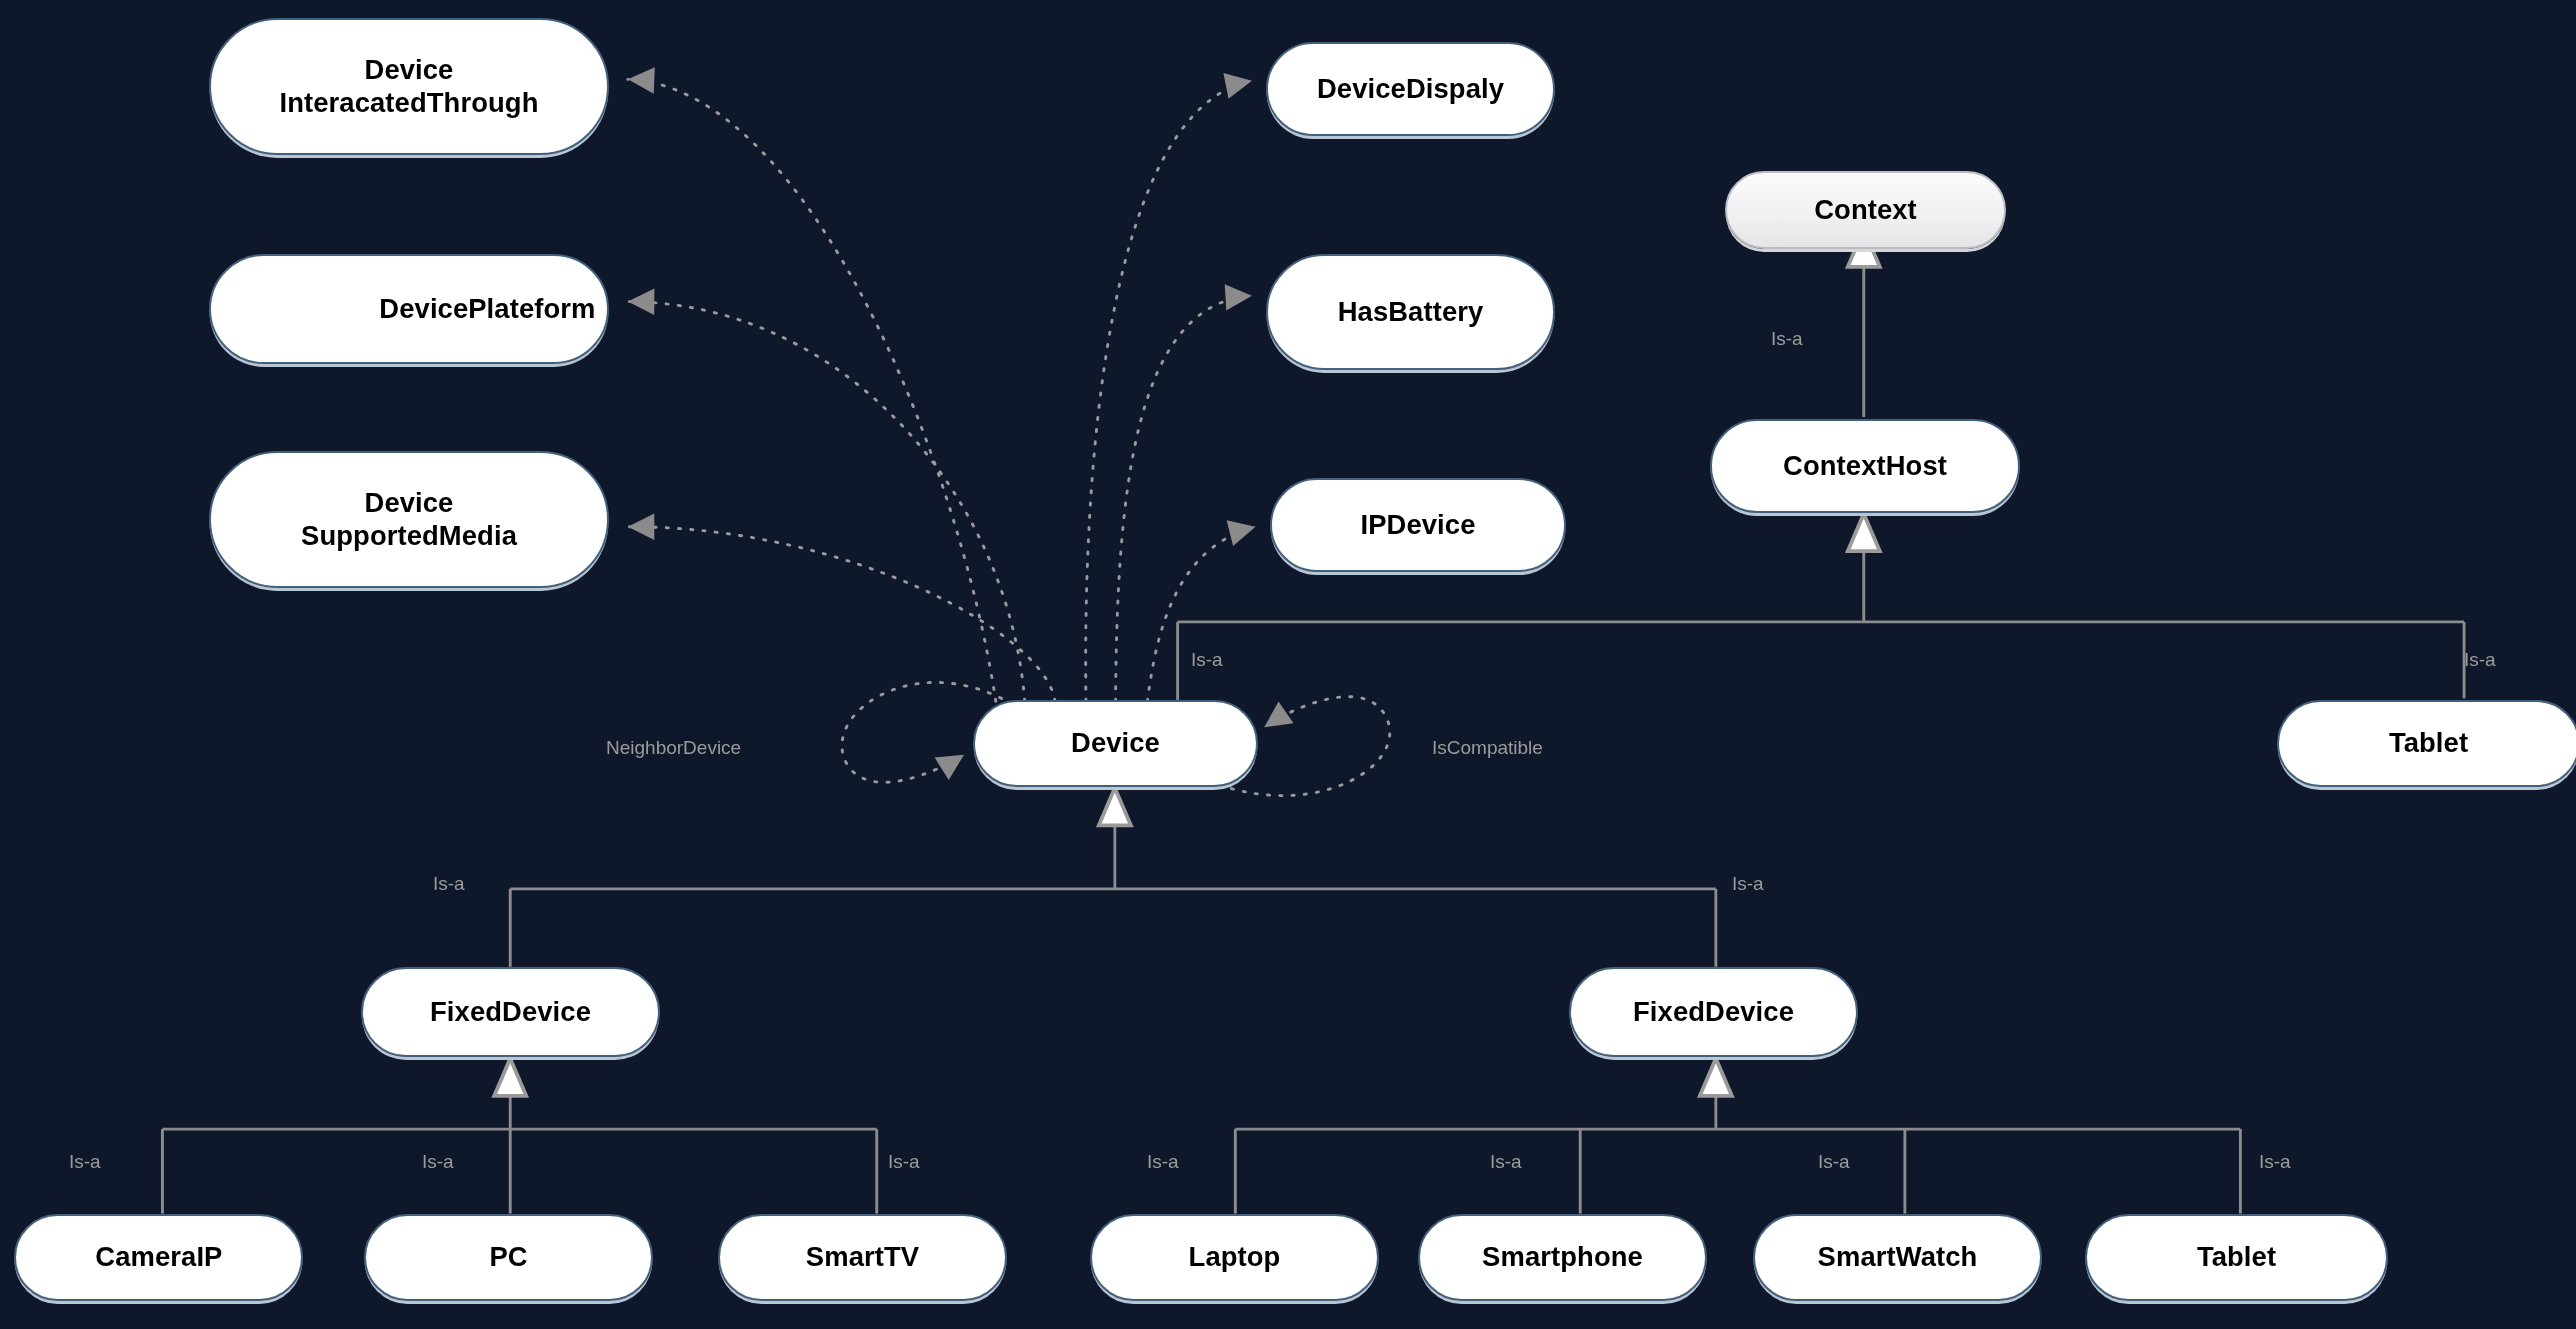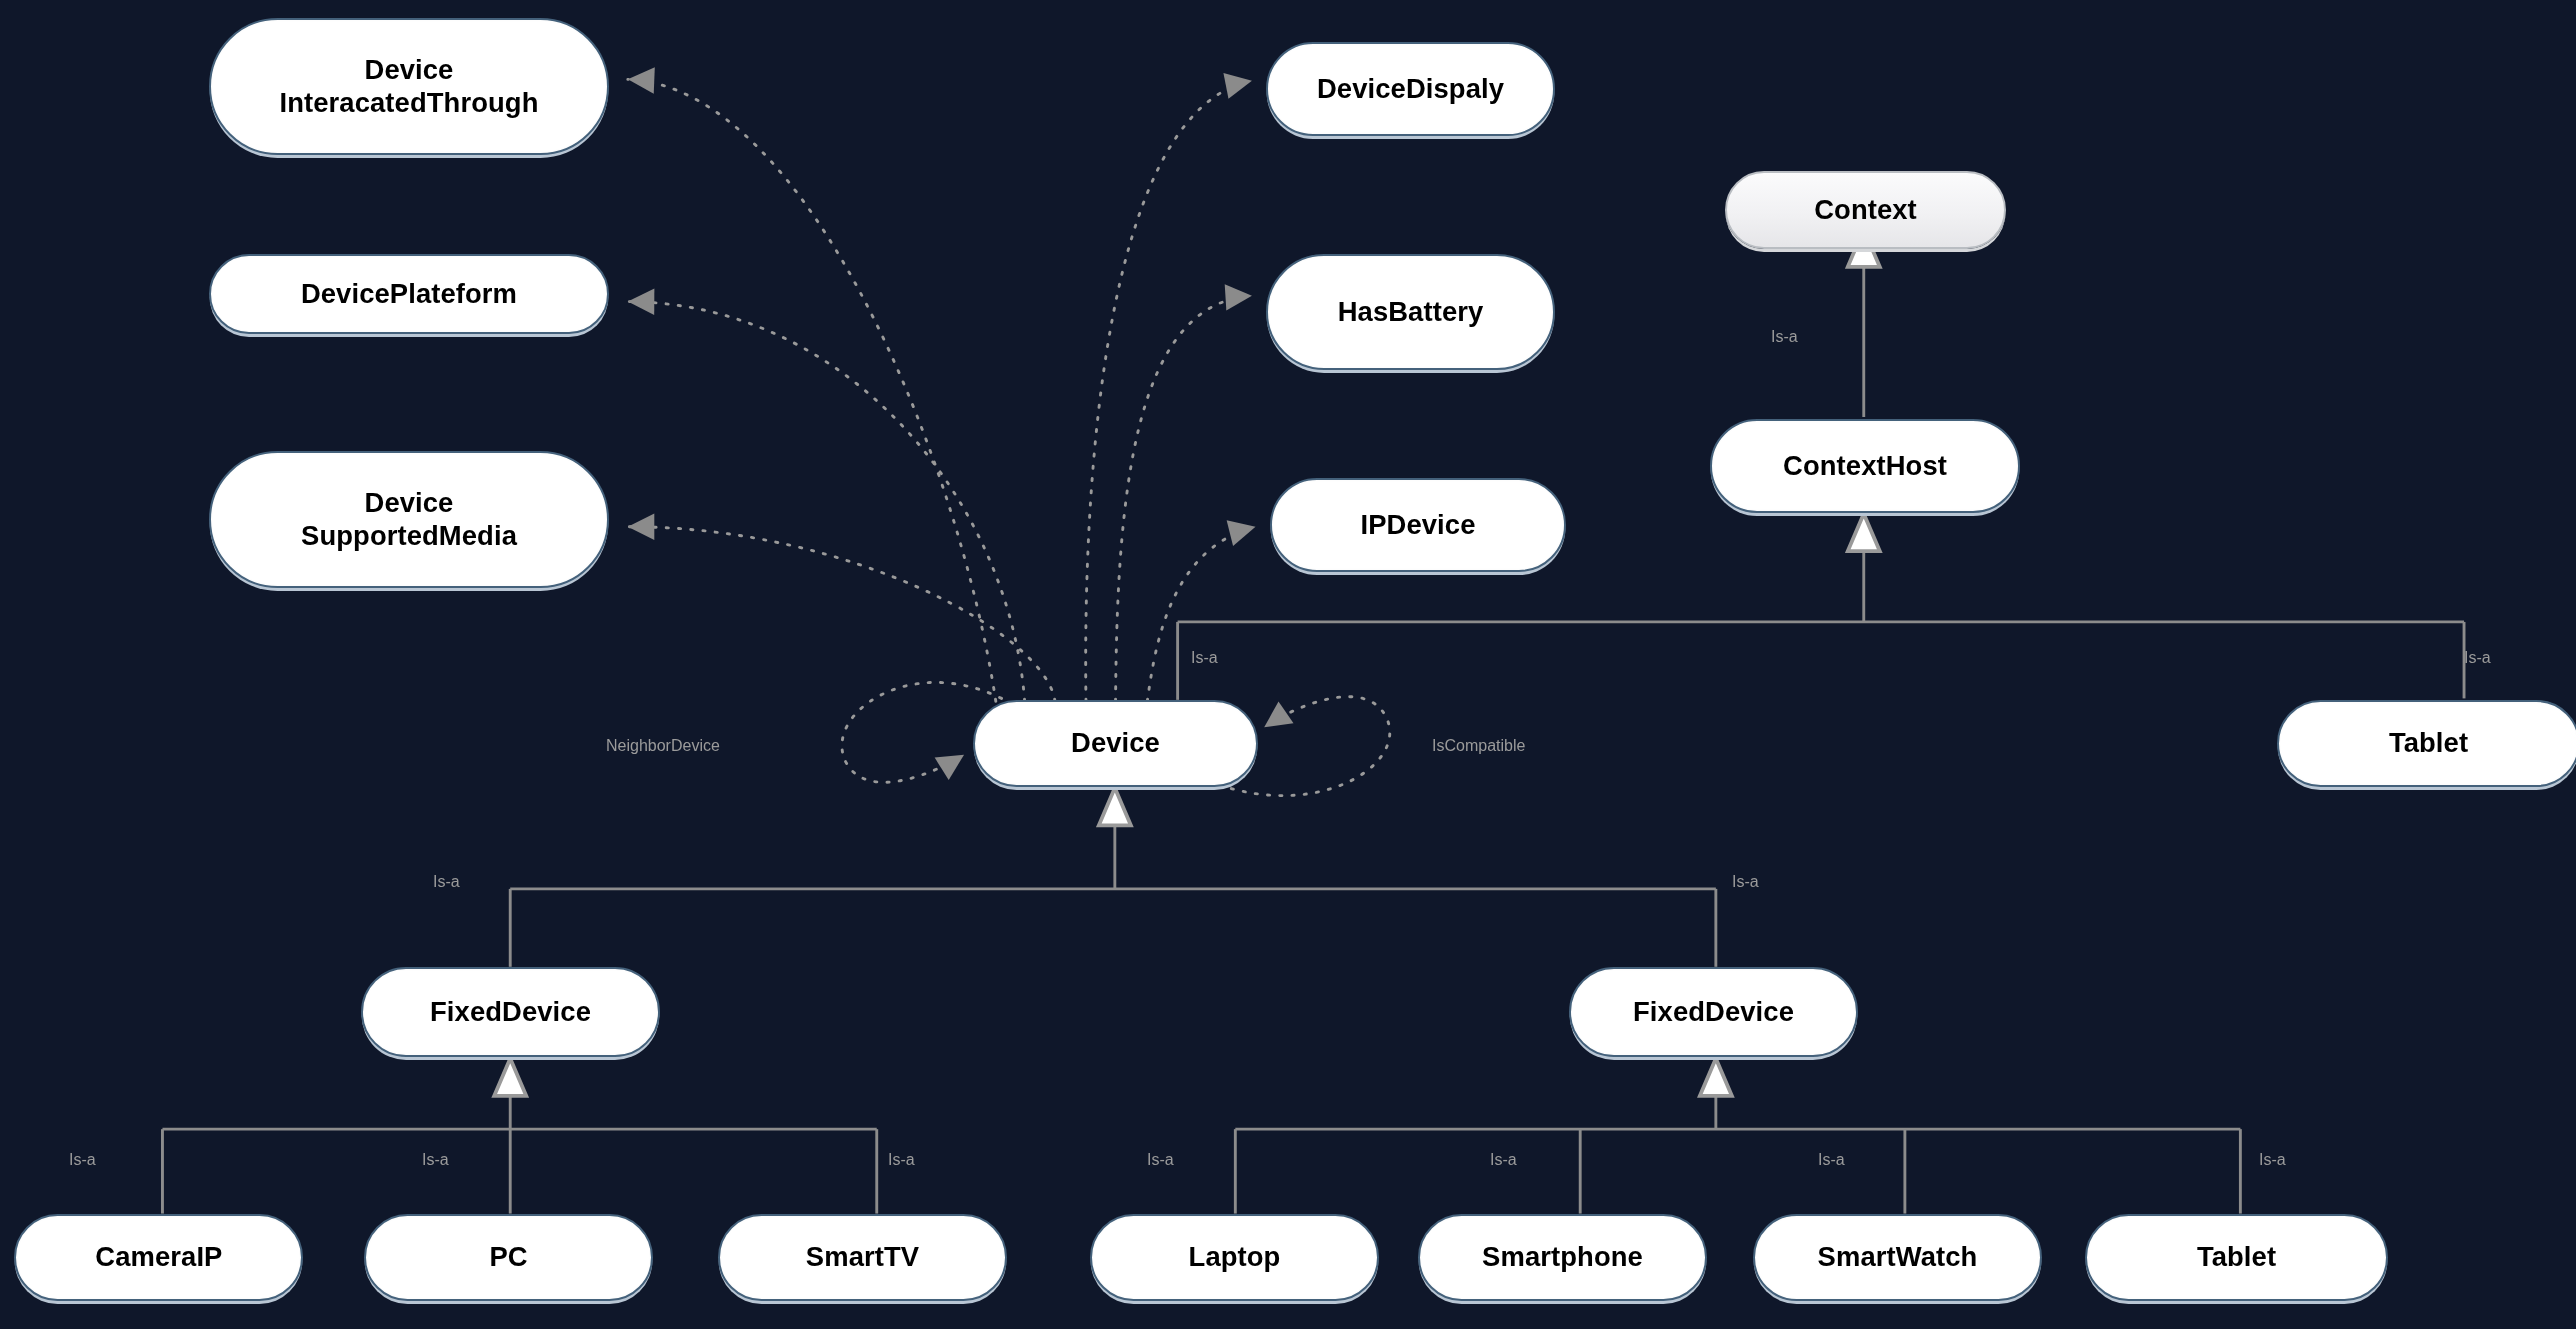--- a/index.html
+++ b/index.html
@@ -25,21 +25,21 @@
   .node .lbl{display:block;padding:0 11.5px;}
   .node.ctx{
     border:2.2px solid #b9bdc2;
     background:linear-gradient(180deg,#fbfbfc 0%,#f1f1f3 55%,#e6e6e9 100%);
     box-shadow:0 3.6px 0 -0.7px #d5d7da;
     margin-top:32px;
   }
   .elabel{
     position:absolute;
     color:#9b9b9b;
-    font-size:16px;
+    font-size:19px;
     font-weight:normal;
     white-space:nowrap;
     z-index:4;
     font-family:"Liberation Sans",sans-serif;
   }
 </style>
 </head>
 <body>
 
 <div id="stage">
@@ -101,21 +101,21 @@
       <path d="M2190,1565 L2190,1682"></path>
       <path d="M2640,1565 L2640,1682"></path>
       <path d="M3105,1565 L3105,1682"></path>
     </g>
   </svg>
 
   <div class="node" style="left:209px;top:18px;width:400px;height:137px;">
     <span class="lbl">Device<br>InteracatedThrough</span>
   </div>
 
-  <div class="node" style="left:209px;top:254px;width:400px;height:80px;">
+  <div class="node" style="left:209px;top:254px;width:400px;height:110px;justify-content:flex-end;">
     <span class="lbl">DevicePlateform</span>
   </div>
 
   <div class="node" style="left:209px;top:451px;width:400px;height:137px;">
     <span class="lbl">Device<br>SupportedMedia</span>
   </div>
 
   <div class="node" style="left:1266px;top:42px;width:289px;height:94px;">
     <span class="lbl">DeviceDispaly</span>
   </div>

